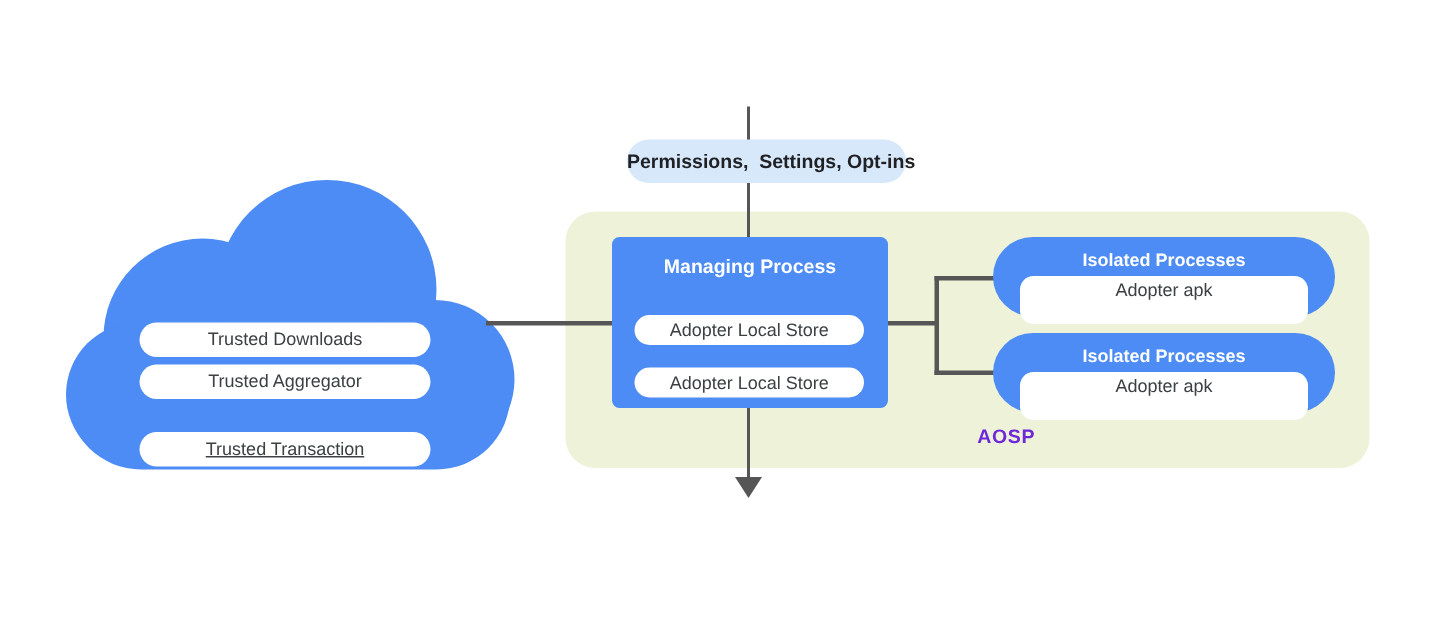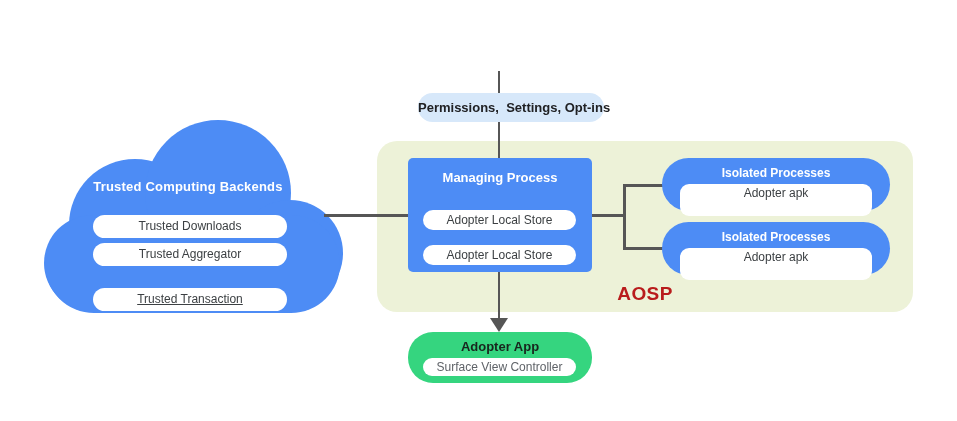--- a/index.html
+++ b/index.html
@@ -26,22 +26,22 @@
     color:var(--text_dark,#202124);white-space:pre;
   }
   .user-data{top:43px;background:var(--green,#3DDC84);}
   .permissions{top:93px;background:var(--light_blue,#D7E8FA);margin-left:12px;}
   
   .aosp-box{
     position:absolute;left:377px;top:141px;width:536px;height:171px;
     border-radius:20px;background:var(--pale_green,#EDF2D8);
   }
   .aosp-label{
-    position:absolute;left:600px;top:283px;width:90px;text-align:center;
-    font-size:19px;font-weight:bold;color:#b91c1c;letter-spacing:.4px;
+    position:absolute;left:600px;top:283px;width:90px;text-align:right;
+    font-size:13px;font-weight:bold;color:#6d28d9;letter-spacing:.4px;
   }
   
   .line{position:absolute;background:var(--line,#565656);}
   .arrow-down{
     position:absolute;left:490px;top:318px;width:0;height:0;
     border-left:9px solid transparent;border-right:9px solid transparent;
     border-top:14px solid var(--line,#565656);
   }
   
   .managing-box{
@@ -90,21 +90,20 @@
   <div class="line" style="left:498px;top:71px;width:2px;height:23px;"></div>
   <div class="line" style="left:498px;top:121px;width:2px;height:38px;"></div>
   <div class="line" style="left:324px;top:214px;width:85px;height:3px;"></div>
   <div class="line" style="left:592px;top:214px;width:33px;height:3px;"></div>
   <div class="line" style="left:623px;top:184px;width:3px;height:66px;"></div>
   <div class="line" style="left:623px;top:184px;width:40px;height:3px;"></div>
   <div class="line" style="left:623px;top:247px;width:40px;height:3px;"></div>
   <div class="line" style="left:498px;top:272px;width:2px;height:47px;"></div>
   <div class="arrow-down"></div>
 
-  <div class="cloud-title">Trusted Computing Backends</div>
   <div class="cloud-pill" style="top:215px;">Trusted Downloads</div>
   <div class="cloud-pill" style="top:243px;">Trusted Aggregator</div>
   <div class="cloud-pill" style="top:288px;text-decoration:underline;">Trusted Transaction</div>
 
   <div class="flow-pill permissions">Permissions,  Settings, Opt-ins</div>
 
   <div class="aosp-label">AOSP</div>
 
   <div class="managing-box">
     <div class="mp-title">
@@ -116,18 +115,14 @@
 
   <div class="iso-box iso-1">
     <div class="iso-title">Isolated Processes</div>
     <div class="white-pill iso-pill">Adopter apk</div>
   </div>
   <div class="iso-box iso-2">
     <div class="iso-title">Isolated Processes</div>
     <div class="white-pill iso-pill">Adopter apk</div>
   </div>
 
-  <div class="adopter-box">
-    <div class="adopter-title">Adopter App</div>
-    <div class="white-pill adopter-pill">Surface View Controller</div>
-  </div>
 
 </div>
 
 </body></html>

